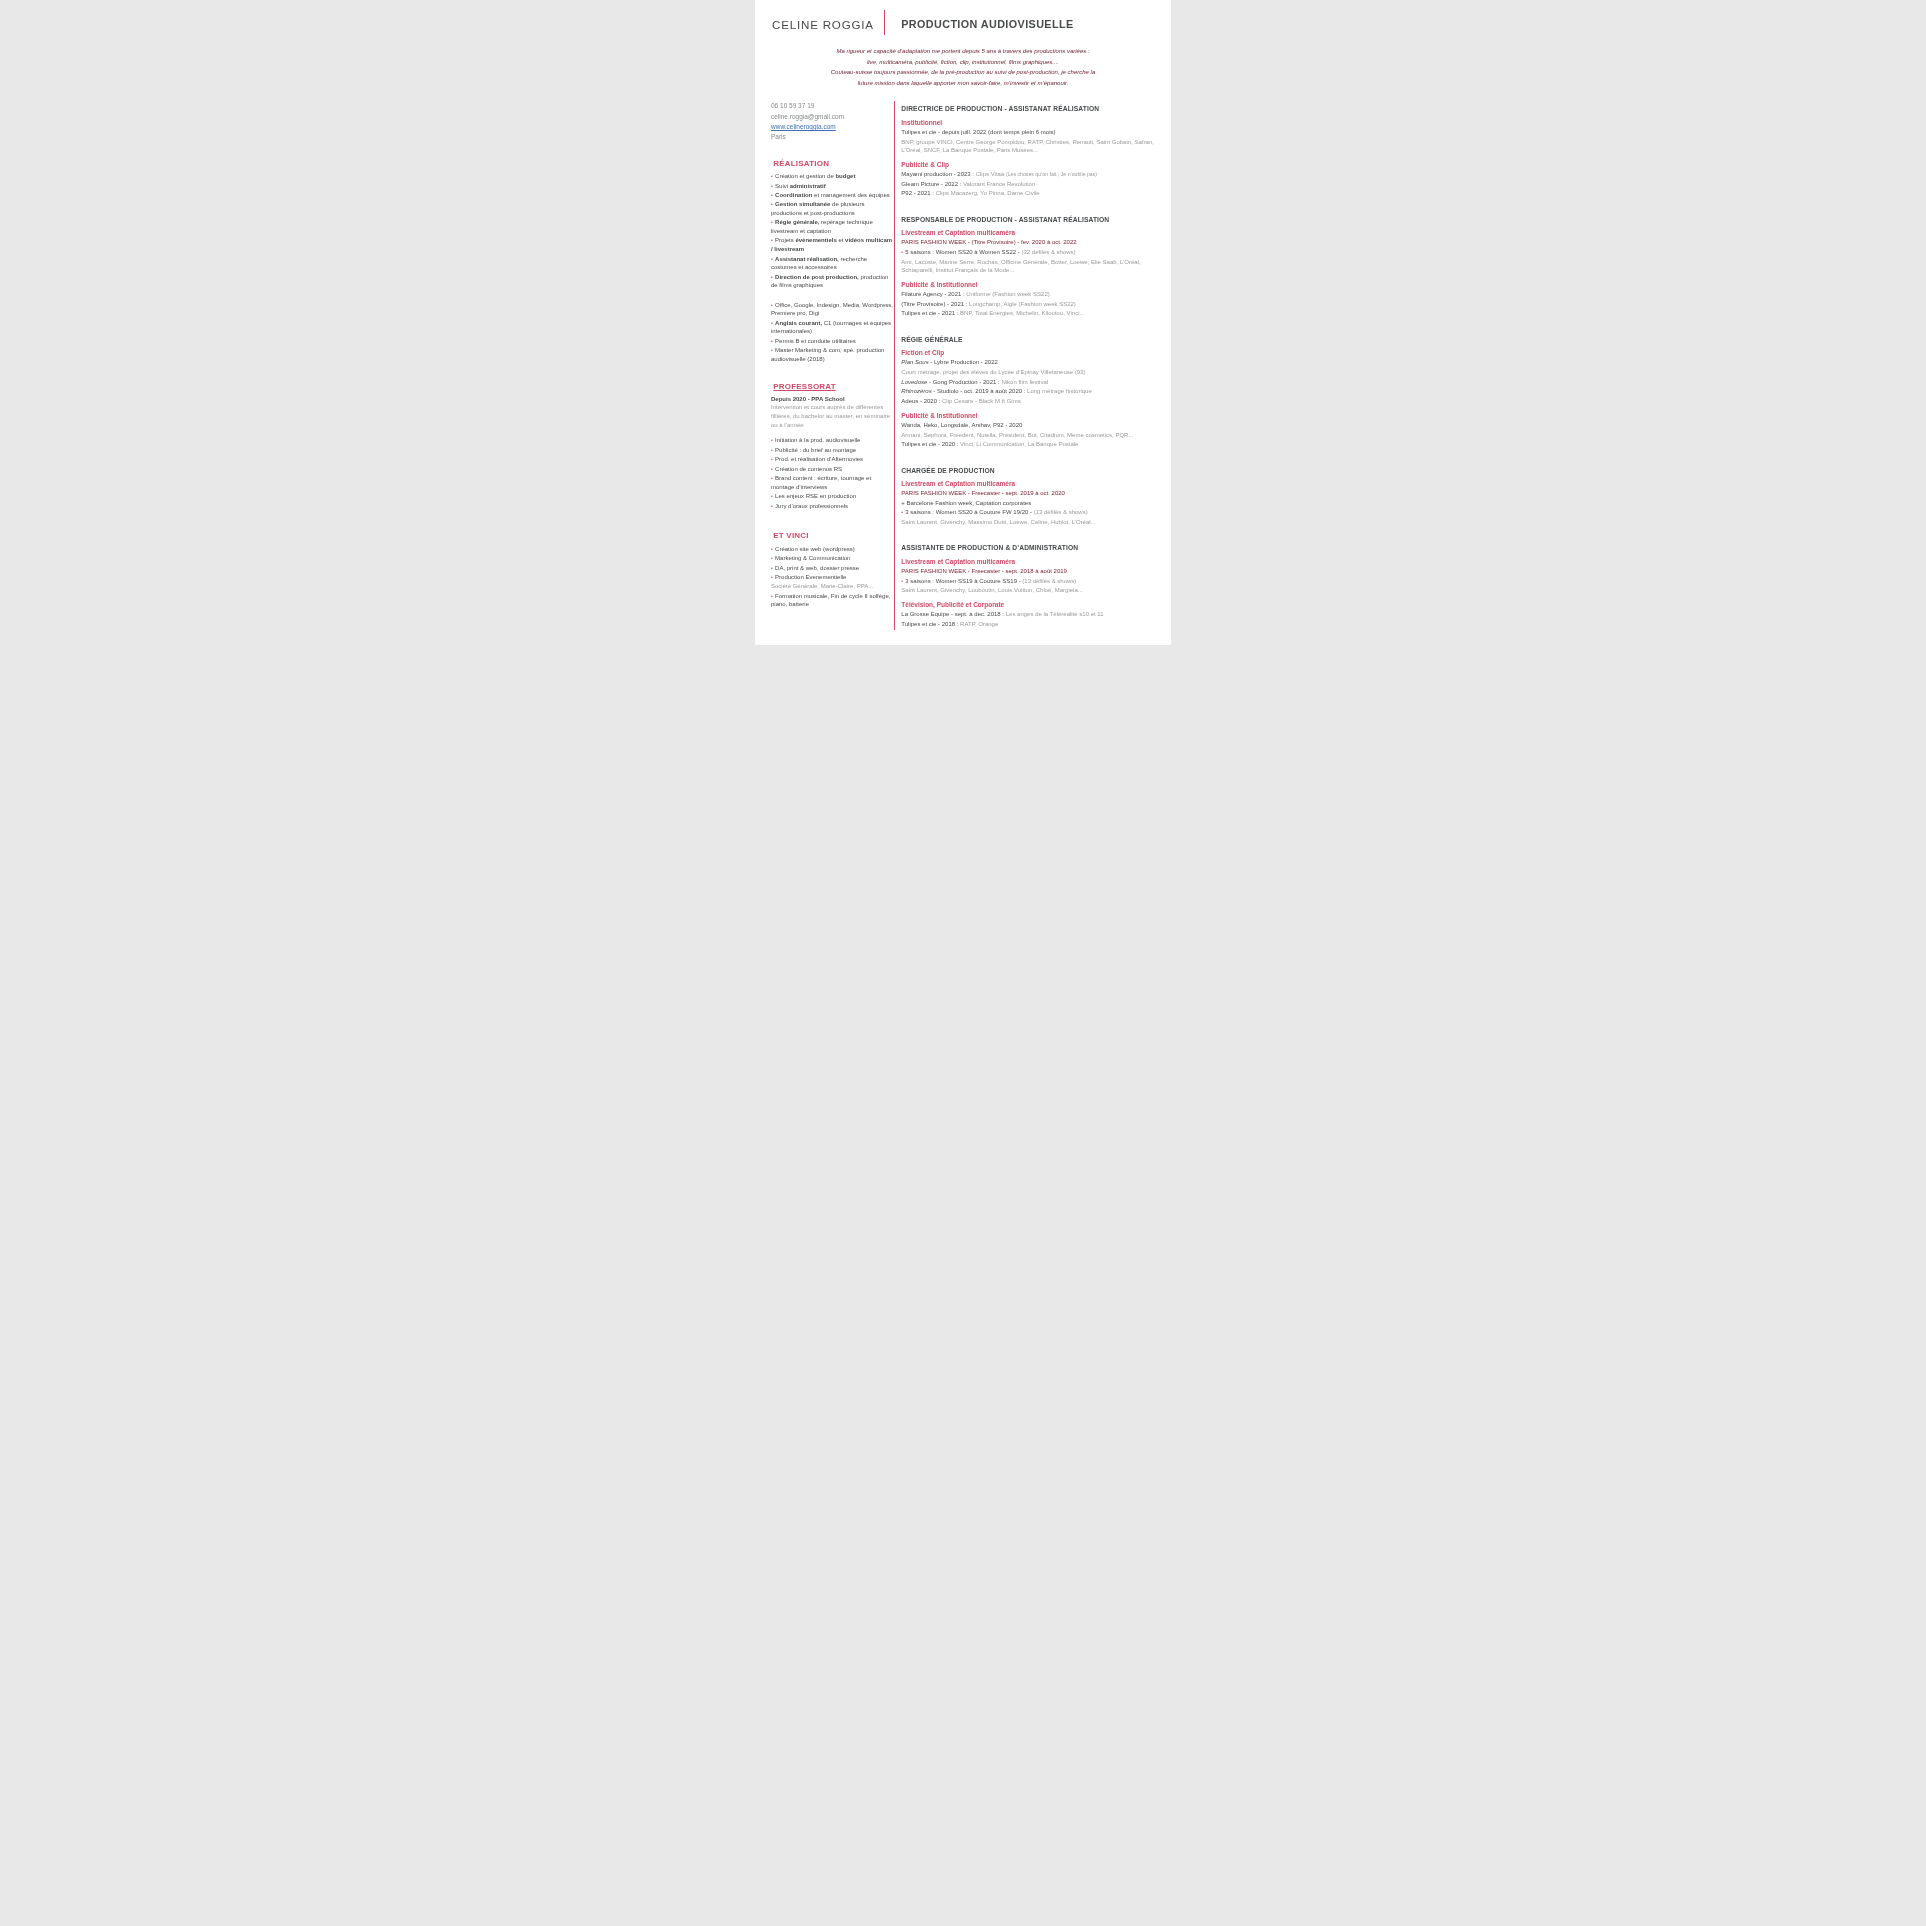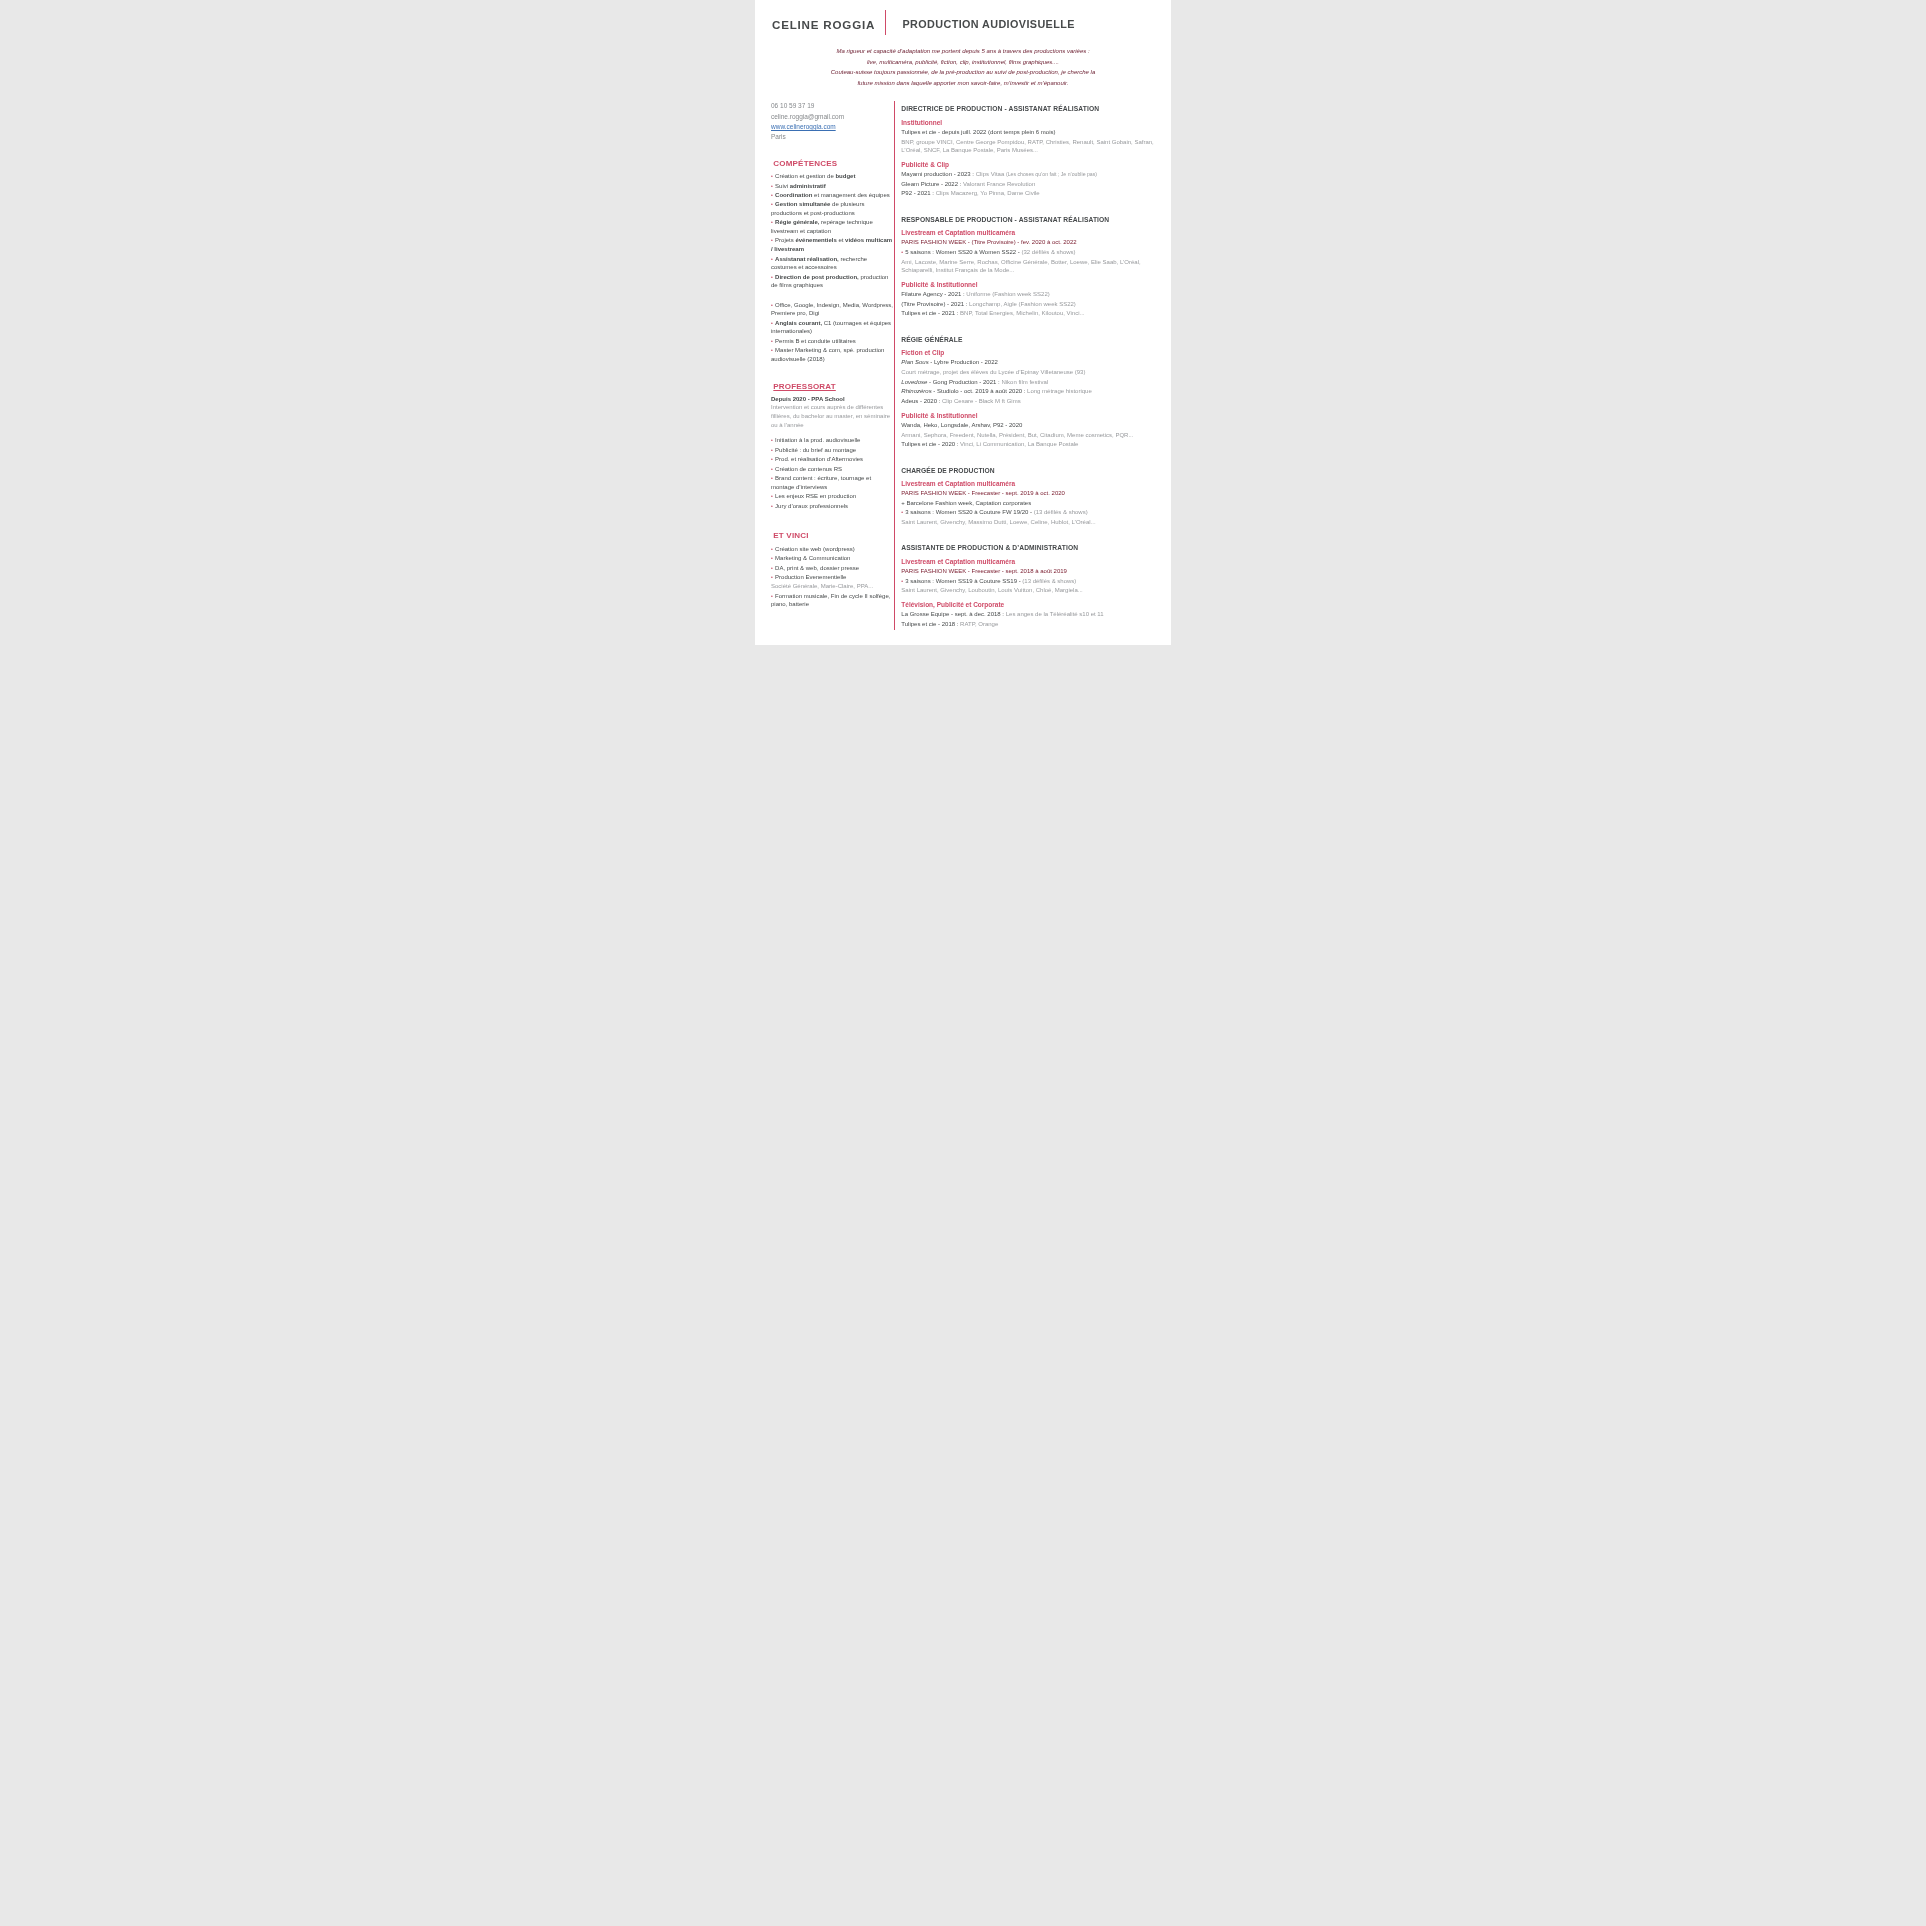--- a/index.html
+++ b/index.html
@@ -3,21 +3,21 @@
 <meta charset="utf-8">
 <style>
   html,body{margin:0;padding:0;background:#e8e8e8;}
   .page{
     width:416px;min-height:602px;margin:0 auto;background:#ffffff;
     font-family:"Liberation Sans", sans-serif;color:#474a4b;position:relative;
     box-sizing:border-box;padding-bottom:15.4px;overflow:hidden;
   }
   
   .header{display:flex;align-items:center;padding:10px 15.4px 0 17px;}
-  .header h1{font-size:11.6px;margin:0;font-weight:bold;letter-spacing:0.8px;color:#474a4b;white-space:nowrap;text-align:right;}
+  .header h1{font-size:11.6px;margin:0;font-weight:normal;letter-spacing:0.8px;color:#474a4b;white-space:nowrap;text-align:right;}
   .hdr-divider{width:0.8px;height:25px;background:#cf4a67;margin:-3.1px 8.5px 0 10px;flex:0 0 auto;}
   .header h2{font-size:10.8px;margin:8px;font-weight:bold;letter-spacing:0.4px;color:#474a4b;white-space:nowrap;}
   
   .intro{margin-top:9.2px;text-align:center;font-style:italic;color:#6e2234;font-size:6px;line-height:1.62;}
   
   .columns{display:flex;margin-top:13px;align-items:stretch;}
   .left{flex:0 0 auto;width:123px;padding-left:16px;}
   .v-divider{flex:0 0 auto;width:0.8px;background:#cf4a67;}
   .right{flex:1 1 auto;padding:3.9px 10.8px 0 6.5px;min-width:0;}
   
@@ -69,21 +69,21 @@
     <aside class="left">
       <div class="contact">
         <div>06 10 59 37 19</div>
         <div>celine.roggia@gmail.com</div>
         <div>
           <a href="#">www.celineroggia.com</a>
         </div>
         <div>Paris</div>
       </div>
 
-      <h3 class="left-h" id="competences-title">COMPÉTENCES</h3>
+      <h3 class="left-h" id="competences-title">RÉALISATION</h3>
       <ul class="list" id="skills-list">
           <li class="line"><span class="bullet">•</span><span class="seg-dark">Création et gestion de </span><span class="seg-darkbold">budget</span></li>
           <li class="line"><span class="bullet">•</span><span class="seg-dark">Suivi </span><span class="seg-darkbold">administratif</span></li>
           <li class="line"><span class="bullet">•</span><span class="seg-darkbold">Coordination</span><span class="seg-dark"> et management des équipes</span></li>
           <li class="line"><span class="bullet">•</span><span class="seg-darkbold">Gestion simultanée</span><span class="seg-dark"> de plusieurs productions et post-productions</span></li>
           <li class="line"><span class="bullet">•</span><span class="seg-darkbold">Régie générale,</span><span class="seg-dark"> repérage technique livestream et captation</span></li>
           <li class="line"><span class="bullet">•</span><span class="seg-dark">Projets </span><span class="seg-darkbold">événementiels</span><span class="seg-dark"> et </span><span class="seg-darkbold">vidéos multicam / livestream</span></li>
           <li class="line"><span class="bullet">•</span><span class="seg-darkbold">Assistanat réalisation,</span><span class="seg-dark"> recherche costumes et accessoires</span></li>
           <li class="line"><span class="bullet">•</span><span class="seg-darkbold">Direction de post production,</span><span class="seg-dark"> production de films graphiques</span></li>
         </ul>

